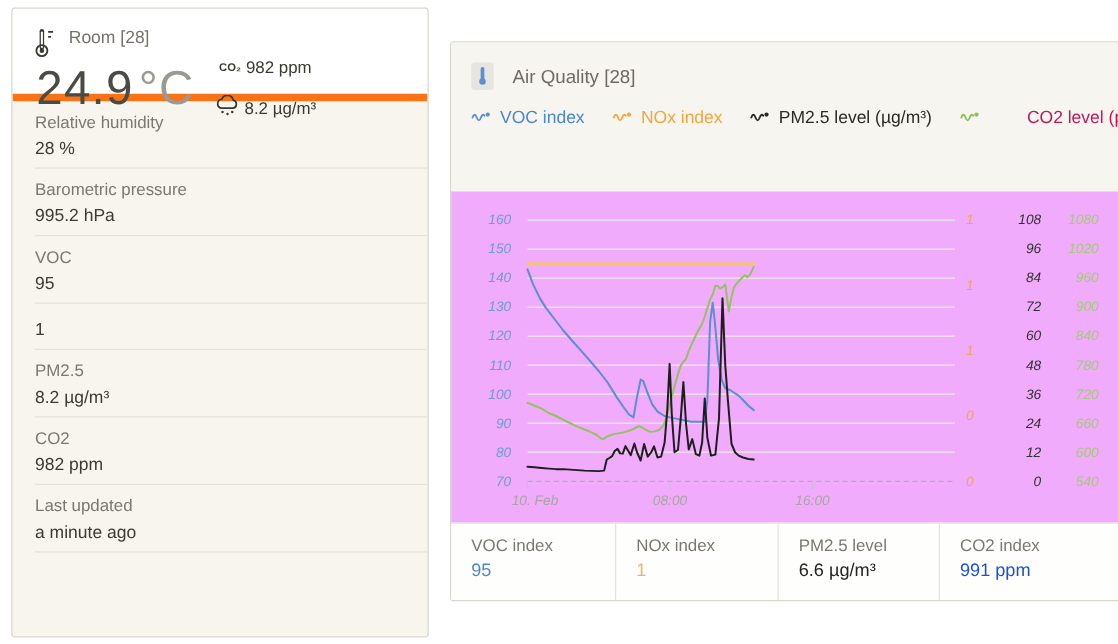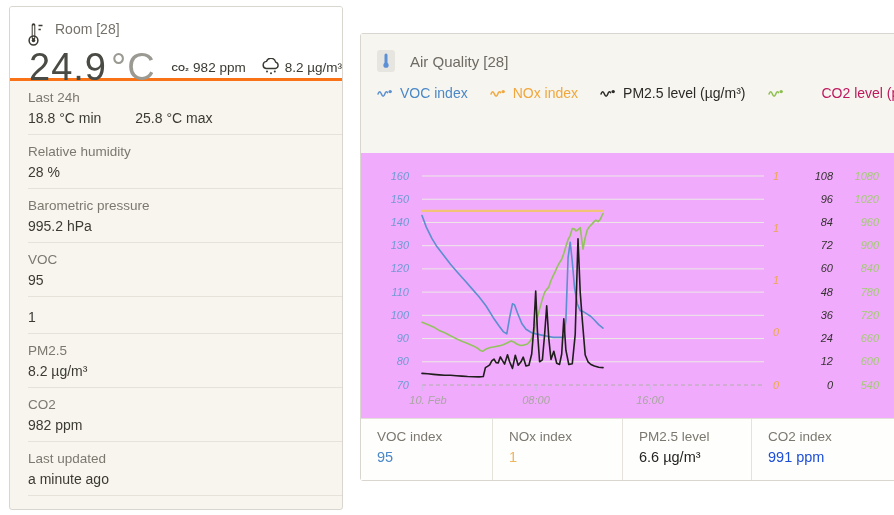--- a/index.html
+++ b/index.html
@@ -1,25 +1,25 @@
 <!DOCTYPE html>
 <html><head>
 <meta charset="utf-8">
 <style>
   html,body{margin:0;padding:0;background:#ffffff;width:894px;height:515px;
     font-family:"Liberation Sans","DejaVu Sans",sans-serif;color:#3b3a33;overflow:hidden;}
   .card{position:absolute;border:1px solid #d9d6d0;border-radius:3px;box-sizing:border-box;background:#fff;}
   
   #room-card{left:9px;top:6px;width:334px;height:504px;background:#f8f5ef;overflow:hidden;}
-  .room-header{background:#fff;border-bottom:3px solid #f97316;padding:14px 14px 0 17px;height:74px;box-sizing:border-box;}
+  .room-header{background:#fff;border-bottom:6px solid #f97316;padding:14px 14px 0 17px;height:74px;box-sizing:border-box;}
   .room-title-row{display:flex;align-items:flex-start;gap:11px;color:#75726b;font-size:14px;}
   .temp-row{display:flex;align-items:center;margin-top:-4px;margin-left:2px;}
   .big-temp{font-size:38px;letter-spacing:1px;color:#4b4b45;white-space:nowrap;}
   .big-temp .unit{color:#9a9992;margin-left:4px;}
-  .inline-stats{display:flex;align-items:center;gap:15px;margin-left:16px;font-size:13.5px;color:#3a3932;white-space:nowrap;}
+  .inline-stats{display:flex;align-items:center;gap:15px;margin-left:16px;font-size:13.5px;color:#3a3932;white-space:nowrap;flex-direction:column;}
   .inline-stat{display:flex;align-items:center;gap:4px;}
   .co2-glyph{font-size:9px;font-weight:700;letter-spacing:0;color:#3a3932;}
   .room-body{padding:0;}
   .room-row{margin-left:18px;padding:8px 18px 6px 0;border-bottom:1px solid #e6e2da;}
   .room-row .lbl{font-size:13.5px;color:#7b786f;line-height:17px;}
   .room-row .val{font-size:14px;color:#3b3a33;line-height:19px;margin-top:3px;}
   .dual{display:flex;gap:34px;}
   
   #aq-card{left:360px;top:33px;width:641px;height:448px;background:#fff;}
   .aq-header{background:#f7f5ef;height:119px;box-sizing:border-box;padding:16px 13px 0 16px;position:relative;}
@@ -73,27 +73,20 @@
               <circle cx="13.8" cy="13.6" r="1" fill="#3a3932"></circle>
             </svg>
           </span>
           <span>8.2 µg/m³</span>
         </span>
 
       </span>
     </div>
   </div>
   <div class="room-body">
-    <div class="room-row">
-      <div class="lbl">Last 24h</div>
-      <div class="val dual">
-        <span>18.8 °C min</span>
-        <span>25.8 °C max</span>
-      </div>
-    </div>
     <div class="room-row">
       <div class="lbl">Relative humidity</div>
       <div class="val">28 %</div>
     </div>
     <div class="room-row">
       <div class="lbl">Barometric pressure</div>
       <div class="val">995.2 hPa</div>
     </div>
     <div class="room-row">
       <div class="lbl">VOC</div>

